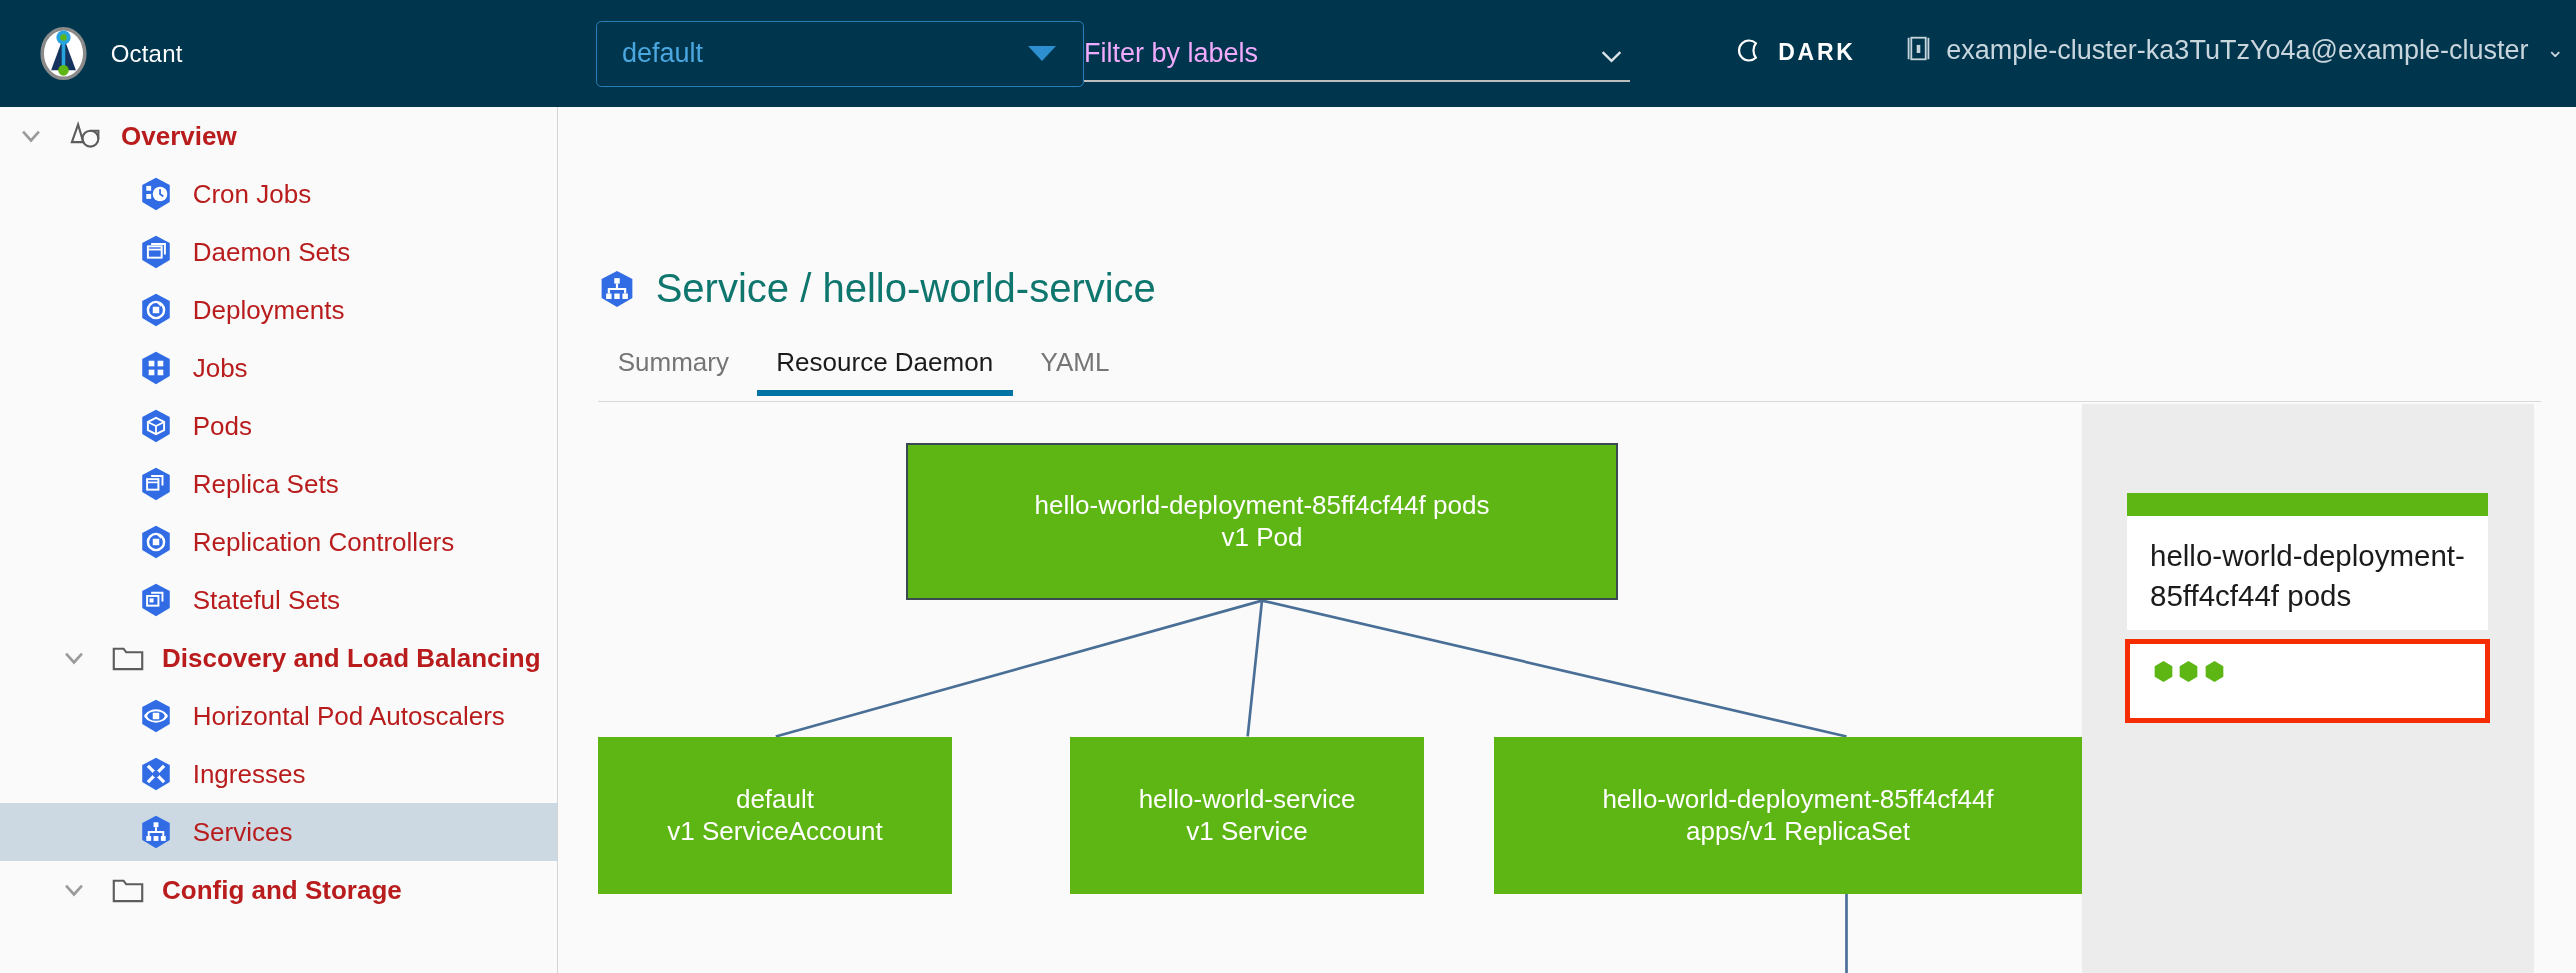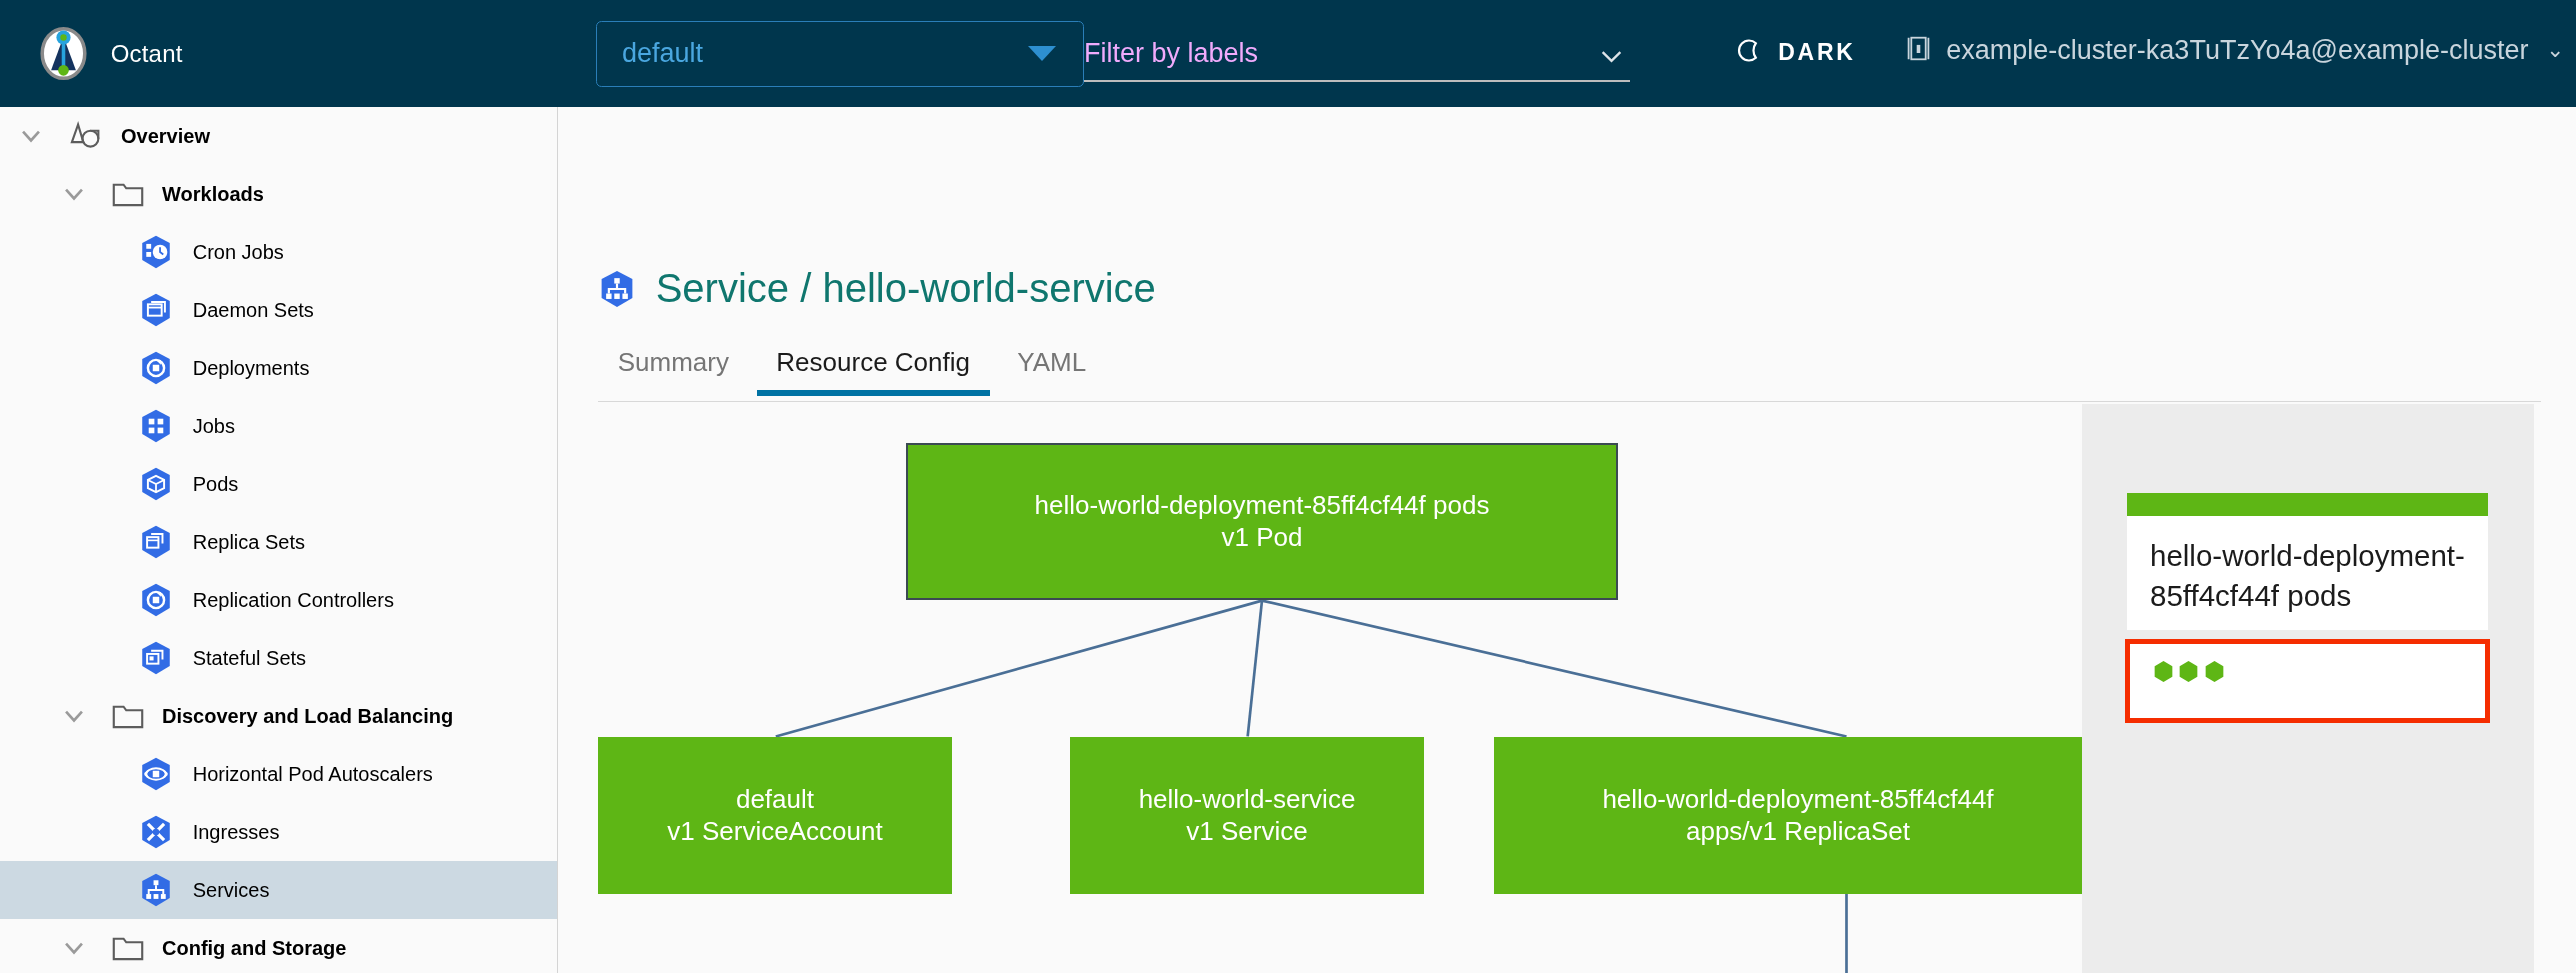--- a/index.html
+++ b/index.html
@@ -81,21 +81,21 @@
   }
   .nav-row {
     display: flex; align-items: center;
     height: 58px; position: relative;
   }
   .nav-chevron {
     width: 30px; height: 30px; flex: none;
     display: flex; align-items: center; justify-content: center;
   }
   .nav-icon { flex: none; display: flex; align-items: center; }
-  .nav-text { font-size: 20px; color: #000000; white-space: nowrap; }
+  .nav-text { font-size: 26px; color: #b91c1c; white-space: nowrap; }
   .nav-text.bold { font-weight: 700; }
 
   .lvl0 { padding-left: 16px; }
   .lvl0 .nav-icon { margin-left: 23px; }
   .lvl0 .nav-text { margin-left: 18px; }
 
   .lvl1 { padding-left: 59px; }
   .lvl1 .nav-icon { margin-left: 23px; }
   .lvl1 .nav-text { margin-left: 18px; }
 
@@ -259,33 +259,20 @@
       </span>
       <span class="nav-icon">
         <svg width="34" height="30" viewBox="0 0 38 34">
           <path d="M10 4 L3 24 L16 24 Z" fill="none" stroke="#5c5c5c" stroke-width="2.4"></path>
           <circle cx="24" cy="20" r="9" fill="none" stroke="#5c5c5c" stroke-width="2.4"></circle>
           <path d="M24 11 L33 11 L33 20" fill="none" stroke="#5c5c5c" stroke-width="2.4"></path>
         </svg>
       </span>
       <span class="nav-text bold">Overview</span>
     </div>
-    <div class="nav-row lvl1">
-      <span class="nav-chevron">
-        <svg width="30" height="30" viewBox="0 0 34 34">
-          <path d="M8 12 L17 22 L26 12" fill="none" stroke="#9a9a9a" stroke-width="3"></path>
-        </svg>
-      </span>
-      <span class="nav-icon">
-        <svg width="32" height="29" viewBox="0 0 36 32">
-          <path d="M2 28 L2 5 L13 5 L16 9 L34 9 L34 28 Z" fill="none" stroke="#5c5c5c" stroke-width="2.4"></path>
-        </svg>
-      </span>
-      <span class="nav-text bold">Workloads</span>
-    </div>
     <div class="nav-row lvl2">
       <span class="nav-icon">
         <svg class="k8s-badge" viewBox="0 0 42 42">
           <polygon points="21,1 38,10 38,31 21,41 4,31 4,10" fill="#326ce5"></polygon>
           <rect x="9" y="11" width="6" height="6" fill="#fff"></rect>
           <rect x="9" y="21" width="6" height="6" fill="#fff"></rect>
           <circle cx="26" cy="21" r="9" fill="#fff"></circle>
           <path d="M26 15 L26 21 L30 24" stroke="#326ce5" stroke-width="2.2" fill="none"></path>
         </svg>
       </span>
@@ -441,21 +428,21 @@
         <rect x="18" y="26" width="6" height="6" fill="#fff"></rect>
         <rect x="27" y="26" width="6" height="6" fill="#fff"></rect>
         <path d="M21 15 L21 21 M12 26 L12 21 L30 21 L30 26" fill="none" stroke="#fff" stroke-width="2.4"></path>
       </svg>
     </span>
     <span id="page-title-text">Service / hello-world-service</span>
   </div>
 
   <div id="tabs">
       <div class="tab">Summary</div>
-      <div class="tab active">Resource Config</div>
+      <div class="tab active">Resource Daemon</div>
       <div class="tab">YAML</div>
     </div>
 
   <div id="graph">
     <svg id="graph-svg" width="1521" height="572" viewBox="0 0 1700 640">
         <line x1="742" y1="220" x2="198" y2="372" stroke="#4a6f96" stroke-width="3"></line>
         <line x1="742" y1="220" x2="726" y2="372" stroke="#4a6f96" stroke-width="3"></line>
         <line x1="742" y1="220" x2="1396" y2="372" stroke="#4a6f96" stroke-width="3"></line>
         <line x1="1396" y1="548" x2="1396" y2="660" stroke="#4a6f96" stroke-width="3"></line>
       </svg>

